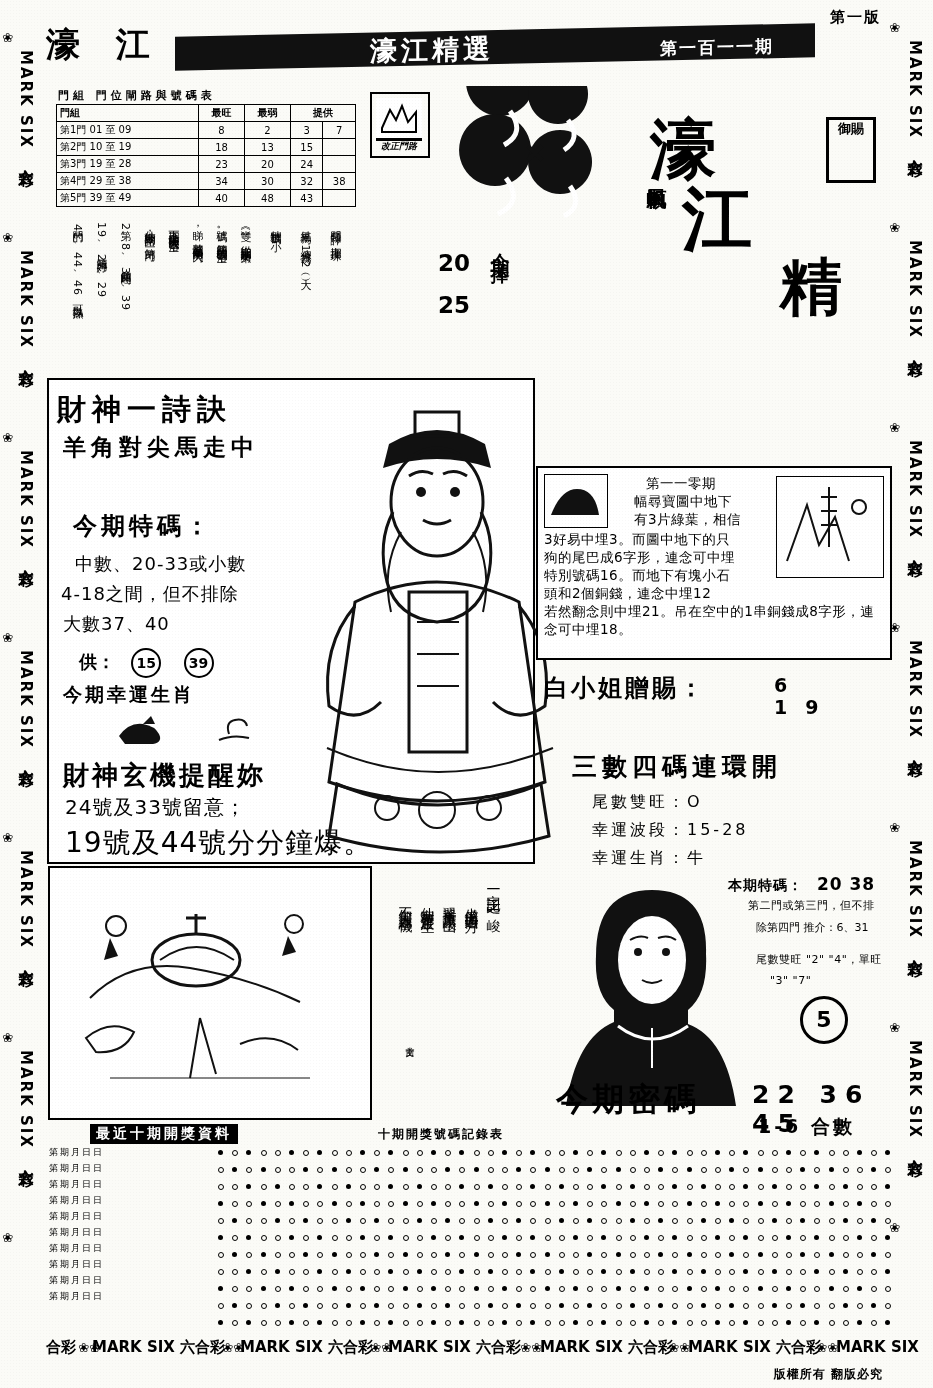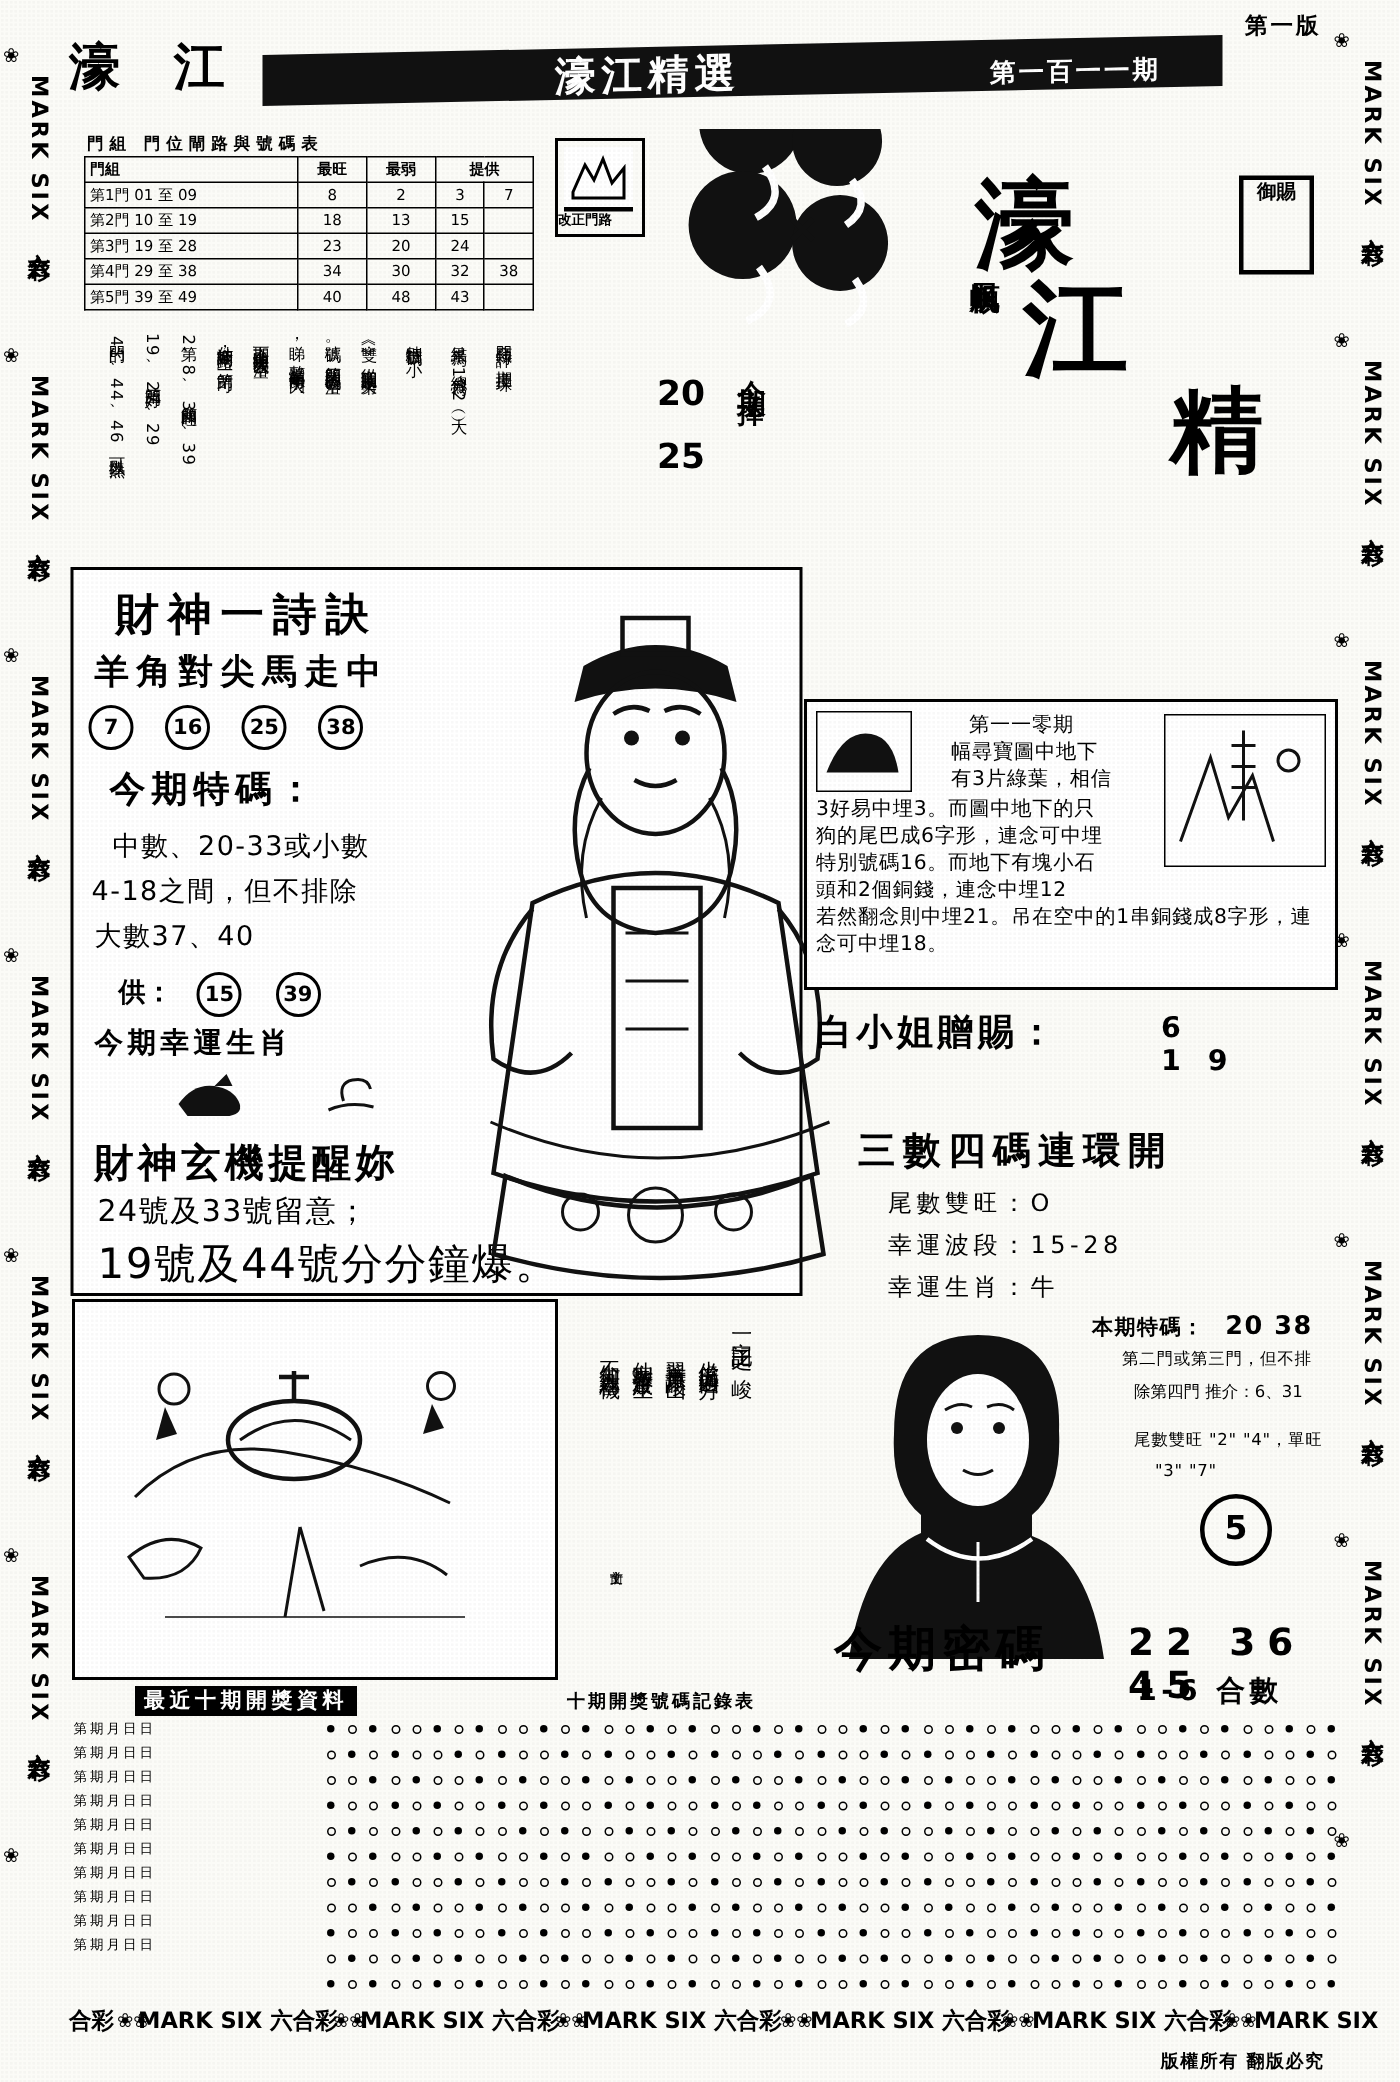--- a/index.html
+++ b/index.html
@@ -38,37 +38,37 @@
 
   
   .vblock{position:absolute;left:60px;top:222px;width:300px;height:130px;}
   .vcol{position:absolute;writing-mode:vertical-rl;font-size:11px;line-height:14px;
         letter-spacing:1px;top:0;}
 
   
   .stamp{position:absolute;left:370px;top:92px;width:56px;height:62px;border:2px solid #000;}
   .stamp-inner{position:absolute;left:4px;top:4px;width:46px;height:40px;background:#fff;
      border-bottom:3px solid #000;}
-  .stamp-txt{position:absolute;left:0;top:46px;width:54px;font-size:9px;font-weight:bold;}
+  .stamp-txt{position:absolute;left:0;top:46px;width:54px;text-align:center;font-size:9px;font-weight:bold;font-style:italic;}
   .bigflower{position:absolute;left:440px;top:86px;width:190px;height:175px;}
   .bigtitle{position:absolute;left:630px;top:95px;width:250px;height:230px;}
   .bigtitle span{position:absolute;font-weight:bold;font-family:"DejaVu Serif","Liberation Serif",serif;}
   .bt1{left:20px;top:10px;font-size:66px;}
   .bt2{left:52px;top:78px;font-size:70px;}
   .bt3{left:150px;top:150px;font-size:62px;}
   .seal{position:absolute;left:196px;top:22px;width:44px;height:60px;border:3px solid #000;
         color:#000;font-size:13px;text-align:center;line-height:17px;font-weight:bold;}
   .num20{position:absolute;left:438px;top:250px;font-size:23px;font-weight:bold;}
   .num29{position:absolute;left:438px;top:292px;font-size:23px;font-weight:bold;}
   .jqb{position:absolute;left:488px;top:238px;writing-mode:vertical-rl;font-size:19px;
        font-weight:bold;letter-spacing:6px;}
 
   
   .leftbox{position:absolute;left:47px;top:378px;width:484px;height:482px;border:2px solid #000;background:#fff;}
-  .lb-title{position:absolute;left:28px;top:10px;font-size:29px;font-weight:bold;letter-spacing:6px;
+  .lb-title{position:absolute;left:8px;top:10px;font-size:29px;font-weight:bold;letter-spacing:6px;
             font-family:"DejaVu Serif","Liberation Serif",serif;}
   .lb-sub{position:absolute;left:14px;top:52px;font-size:23px;font-weight:bold;letter-spacing:5px;}
   .balls{position:absolute;left:10px;top:90px;}
   .ball{display:inline-block;width:26px;height:26px;border:2px solid #000;border-radius:50%;
         text-align:center;line-height:26px;font-size:14px;font-weight:bold;margin-right:16px;}
   .lb-h2{position:absolute;left:24px;top:130px;font-size:24px;font-weight:bold;letter-spacing:4px;}
   .lb-l1{position:absolute;left:26px;top:172px;font-size:18px;letter-spacing:1px;}
   .lb-l2{position:absolute;left:12px;top:202px;font-size:18px;letter-spacing:1px;}
   .lb-l3{position:absolute;left:14px;top:232px;font-size:18px;letter-spacing:1px;}
   .lb-supply{position:absolute;left:30px;top:268px;font-size:18px;font-weight:bold;}
@@ -265,26 +265,20 @@
     <div style="position:absolute;left:14px;top:78px;writing-mode:vertical-rl;font-size:20px;font-weight:bold;">帆風順</div>
   </div>
 
   <div class="num20">20</div>
   <div class="num29">25</div>
   <div class="jqb">今期捧</div>
 
   <div class="leftbox">
     <div class="lb-title">財神一詩訣</div>
     <div class="lb-sub">羊角對尖馬走中</div>
-    <div class="balls">
-      <span class="ball">7</span>
-      <span class="ball">16</span>
-      <span class="ball">25</span>
-      <span class="ball">38</span>
-    </div>
     <div class="lb-h2">今期特碼：</div>
     <div class="lb-l1">中數、20-33或小數</div>
     <div class="lb-l2">4-18之間，但不排除</div>
     <div class="lb-l3">大數37、40</div>
     <div class="lb-supply">
       <span>供：</span>
       <span class="ball" style="margin-left:10px;">15</span>
       <span class="ball">39</span>
     </div>
     <div class="lb-luck">今期幸運生肖</div>

